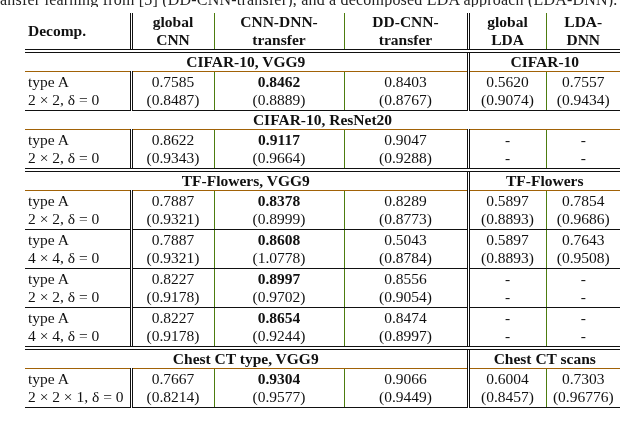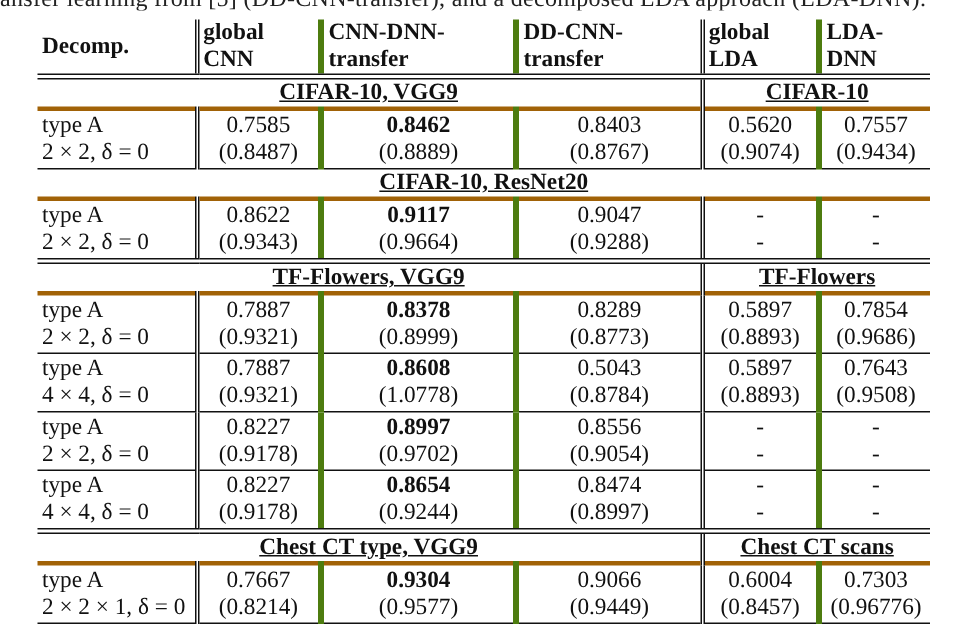--- a/index.html
+++ b/index.html
@@ -6,27 +6,27 @@
   body { width:640px; height:422px; overflow:hidden; position:relative;
          font-family:"Liberation Serif", "DejaVu Serif", serif; color:#111; }
   .topline { position:absolute; left:0; top:-9px; width:640px; height:16px; font-size:16px;
              white-space:nowrap; overflow:hidden; color:#222; letter-spacing:0.2px; }
   table.t { position:absolute; left:25px; top:13px; width:595px; border-collapse:collapse;
             table-layout:fixed; font-size:15.5px; }
   table.t col.c0 { width:106px; } table.t col.c1 { width:83px; } table.t col.c2 { width:130px; }
   table.t col.c3 { width:124px; } table.t col.c4 { width:78px; } table.t col.c5 { width:74px; }
   td, th { padding:0 3px; line-height:18px; vertical-align:middle; }
   th { font-weight:bold; text-align:left; height:22px; }
-  th.cn { text-align:left; }
+  th.cn { text-align:center; }
   td.num { text-align:center; }
   td.lbl { text-align:left; }
   .dl { border-left:3px double #111; }
-  .sl { border-left:4px solid #4d7c0f; }
+  .sl { border-left:1px solid #4d7c0f; }
   tr.hdr th { border-bottom:4px double #111; }
-  tr.sec td { font-weight:bold; text-align:center; height:18px; border-bottom:3px solid #a16207;text-decoration:underline; }
+  tr.sec td { font-weight:bold; text-align:center; height:18px; border-bottom:1px solid #a16207; }
   tr.data td { border-bottom:1px solid #111; padding-top:1px; padding-bottom:1px; }
   tr.data.endsec td { border-bottom:4px double #111; }
   .b { font-weight:bold;text-align:center; }
   .line { display:block; }
 </style>
 </head>
 <body>
 
 <div class="topline">ansfer learning from [5] (DD-CNN-transfer), and a decomposed LDA approach (LDA-DNN).</div>
 

